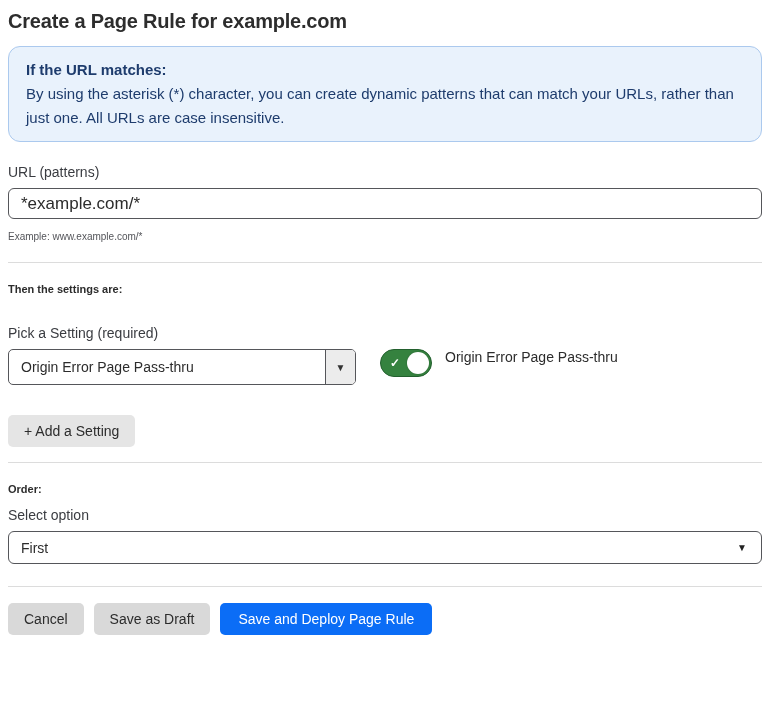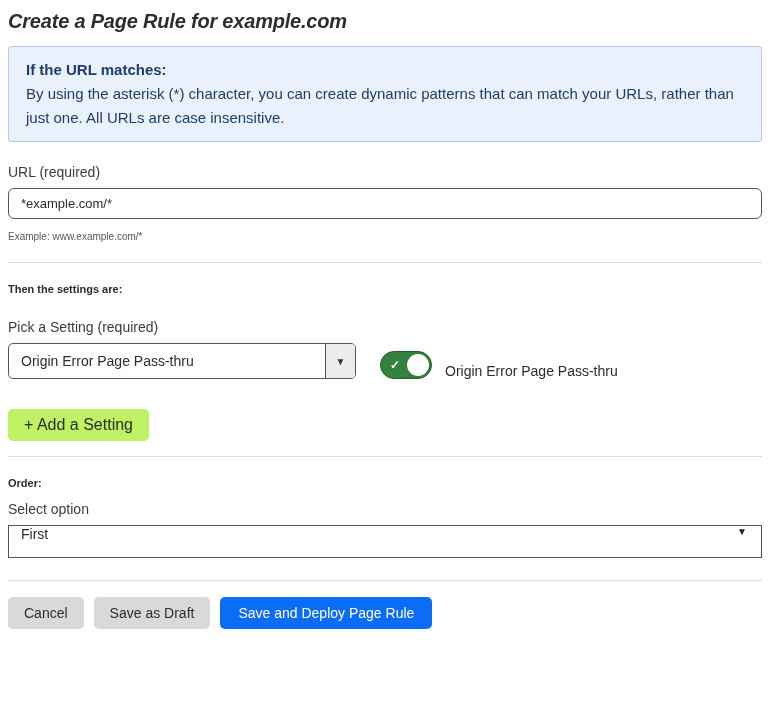--- a/index.html
+++ b/index.html
@@ -8,51 +8,51 @@
     width: 770px; height: 710px;
     background: #ffffff;
     font-family: "Liberation Sans", sans-serif;
     color: #2c2c2c;
     overflow: hidden;
   }
   .container { padding: 0 8px; }
 
   .page-title {
     font-size: 20px; font-weight: 700; color: #2d2d2d;
-    margin: 10px 0 13px 0; letter-spacing: -0.2px; font-style: italic;
+    margin: 10px 0 13px 0; letter-spacing: -0.2px;
   }
 
   .info-box {
     background: var(--info-bg, #e9f2fc);
     border: 1px solid var(--info-border, #abc9ee);
-    border-radius: 3px;
+    border-radius: 12px;
     padding: 11px 17px;
     font-size: 15px; line-height: 24px;
     color: var(--info-text, #1e3c6d);
   }
   .info-heading { font-weight: 700; }
   .info-link {
     color: var(--link-blue, #1f5cc4);
     text-decoration: underline; cursor: pointer;
   }
 
   .field-label { font-size: 14px; color: #3a3c41; margin: 22px 0 8px 0; }
   .text-input {
     width: 100%; height: 31px;
     border: 1px solid #55565a; border-radius: 6px;
-    padding: 0 12px; font-size: 13px; font-family: inherit; color: #2c2c2c;
+    padding: 0 12px; font-size: 17px; font-family: inherit; color: #2c2c2c;
     background: #fff; outline: none;
   }
   .helper { font-size: 10px; color: #54555a; margin-top: 8px; line-height: 20px; }
 
   .divider { border: none; border-top: 1px solid #dcdcdc; margin: 15px 0 20px 0; }
 
   .section-heading { font-size: 11px; font-weight: 700; color: #2c2c2c; margin: 0; }
 
-  .setting-row { display: flex; align-items: flex-end; margin-top: 8px; }
+  .setting-row { display: flex; align-items: flex-start; margin-top: 8px; }
   .select-split {
     width: 348px; height: 36px;
     border: 1px solid #55565a; border-radius: 5px;
     display: flex; background: #fff; overflow: hidden; cursor: pointer;
   }
   .select-split .select-value {
     flex: 1; display: flex; align-items: center;
     padding: 0 12px; font-size: 14px; color: #2c2c2c;
   }
   .select-split .select-arrow {
@@ -72,29 +72,29 @@
   .toggle .check { color: #fff; font-size: 12px; font-weight: 700; margin-left: 9px; line-height: 1; }
   .toggle .knob {
     position: absolute; right: 2px; top: 50%; transform: translateY(-50%);
     width: 22px; height: 22px; background: #fff; border-radius: 50%;
     box-shadow: 0 0 2px rgba(0,0,0,0.25);
   }
   .toggle-label { margin-left: 13px; font-size: 14px; color: #2c2c2c; }
 
   .add-setting-btn {
     margin-top: 30px;
-    background: #bef264; border: none; border-radius: 5px;
-    padding: 0 16px; height: 32px; font-size: 16px; color: #2c2c2c;
+    background: #e5e5e5; border: none; border-radius: 5px;
+    padding: 0 16px; height: 32px; font-size: 14px; color: #2c2c2c;
     font-family: inherit; cursor: pointer; display: inline-flex; align-items: center;
   }
 
   .select-full {
     width: 100%; height: 33px;
-    border: 1px solid #55565a; border-radius: 0;
-    display: flex; justify-content: space-between;
+    border: 1px solid #55565a; border-radius: 6px;
+    display: flex; align-items: center; justify-content: space-between;
     padding: 0 14px 0 12px; font-size: 14px; color: #2c2c2c;
     background: #fff; cursor: pointer; margin-top: 8px;
   }
   .select-full .caret { font-size: 10px; color: #222; }
 
   .order-helper { font-size: 14px; color: #54555a; margin-top: 6px; line-height: 20px; }
 
   .footer-buttons { display: flex; gap: 10px; align-items: center; }
   .btn {
     border: none; border-radius: 5px; height: 32px;
@@ -109,29 +109,29 @@
 
 <div class="container">
 
   <h1 class="page-title">Create a Page Rule for example.com</h1>
 
   <div class="info-box">
     <div class="info-heading">If the URL matches:</div>
     <div>By using the asterisk (*) character, you can create dynamic patterns that can match your URLs, rather than just one. All URLs are case insensitive.</div>
   </div>
 
-  <div class="field-label">URL (required)</div>
+  <div class="field-label">URL (patterns)</div>
   <input class="text-input" type="text" value="*example.com/*" style="">
   <div class="helper">Example: www.example.com/*</div>
 
   <hr class="divider">
 
   <div class="section-heading">Then the settings are:</div>
 
-  <div class="field-label" style="margin-top:24px;">Pick a Setting (required)</div>
+  <div class="field-label" style="margin-top:30px;">Pick a Setting (required)</div>
 
   <div class="setting-row">
     <div class="select-split">
       <div class="select-value">Origin Error Page Pass-thru</div>
       <div class="select-arrow">▼</div>
     </div>
     <div class="toggle">
       <span class="check">✓</span>
       <span class="knob"></span>
     </div>

